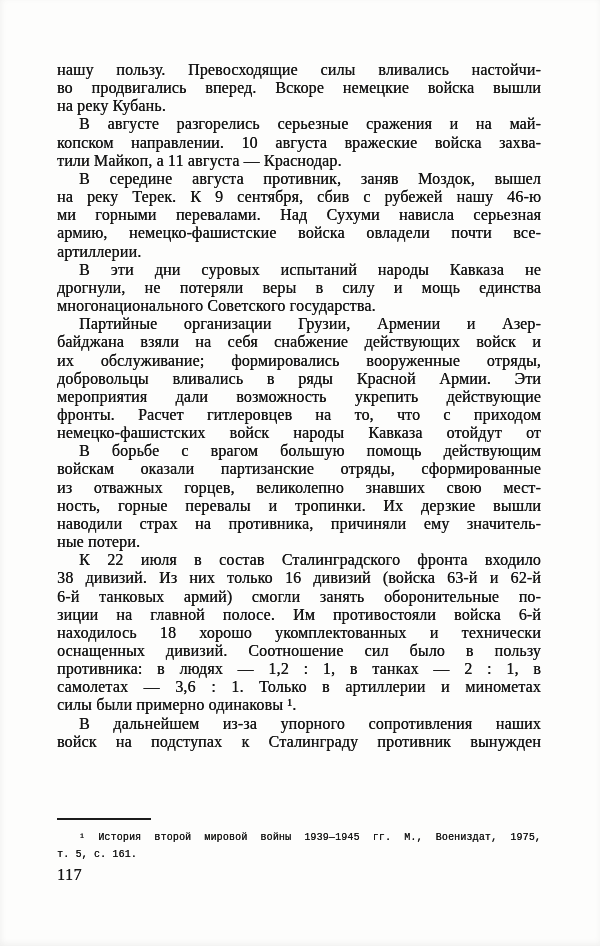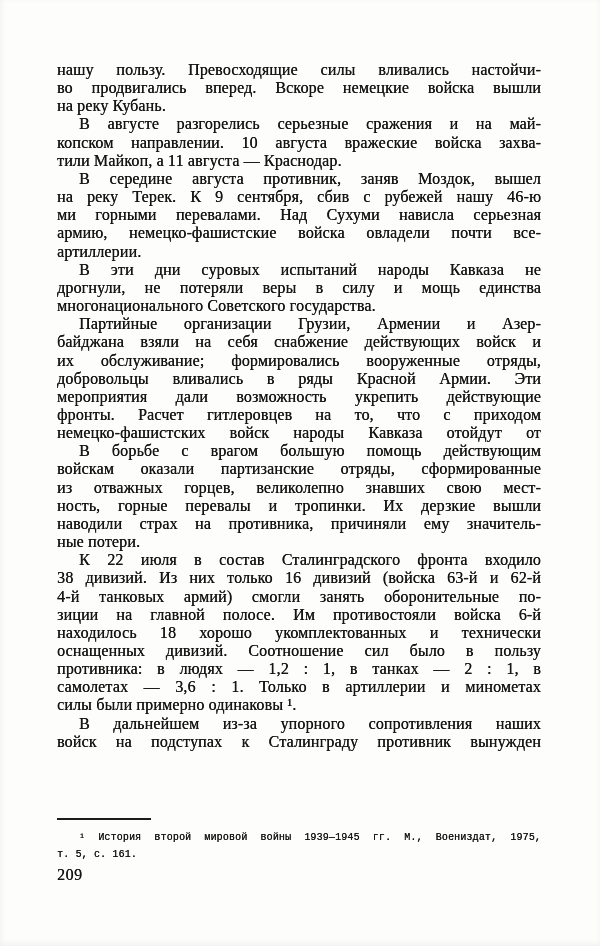--- a/index.html
+++ b/index.html
@@ -95,32 +95,32 @@
       <div class="line">фронты. Расчет гитлеровцев на то, что с приходом</div>
       <div class="line">немецко-фашистских войск народы Кавказа отойдут от</div>
       <div class="line indent">В борьбе с врагом большую помощь действующим</div>
       <div class="line">войскам оказали партизанские отряды, сформированные</div>
       <div class="line">из отважных горцев, великолепно знавших свою мест-</div>
       <div class="line">ность, горные перевалы и тропинки. Их дерзкие вышли</div>
       <div class="line">наводили страх на противника, причиняли ему значитель-</div>
       <div class="line end">ные потери.</div>
       <div class="line indent">К 22 июля в состав Сталинградского фронта входило</div>
       <div class="line">38 дивизий. Из них только 16 дивизий (войска 63-й и 62-й</div>
-      <div class="line">4-й танковых армий) смогли занять оборонительные по-</div>
+      <div class="line">6-й танковых армий) смогли занять оборонительные по-</div>
       <div class="line">зиции на главной полосе. Им противостояли войска 6-й</div>
       <div class="line">находилось 18 хорошо укомплектованных и технически</div>
       <div class="line">оснащенных дивизий. Соотношение сил было в пользу</div>
       <div class="line">противника: в людях — 1,2 : 1, в танках — 2 : 1, в</div>
       <div class="line">самолетах — 3,6 : 1. Только в артиллерии и минометах</div>
       <div class="line end">силы были примерно одинаковы ¹.</div>
       <div class="line indent">В дальнейшем из-за упорного сопротивления наших</div>
       <div class="line">войск на подступах к Сталинграду противник вынужден</div>
     </div>
 
   <div class="footnote-rule"></div>
 
   <div class="footnote">
       <div class="line indent">¹ История второй мировой войны 1939—1945 гг. М., Воениздат, 1975,</div>
       <div class="line end">т. 5, с. 161.</div>
     </div>
 
-  <div class="page-number">209</div>
+  <div class="page-number">117</div>
 </div>
 
 </body></html>

